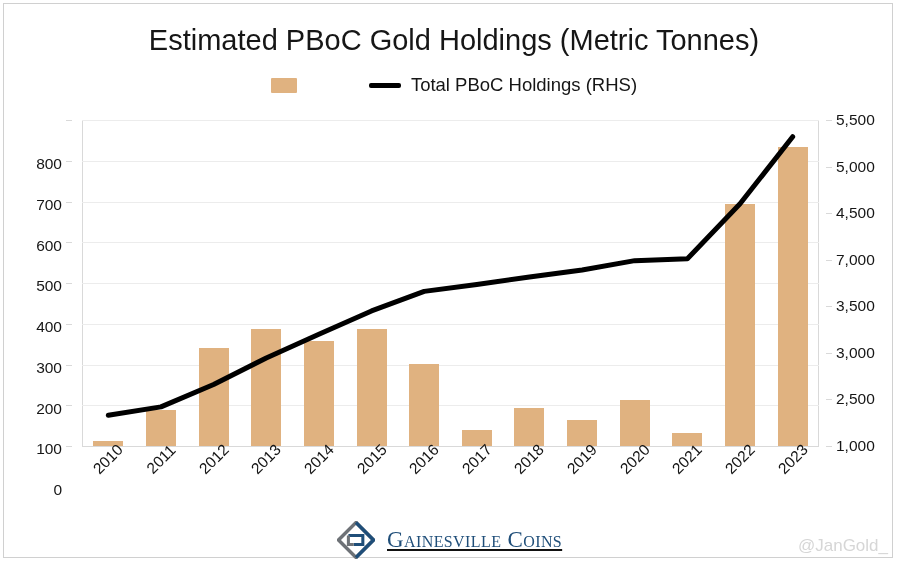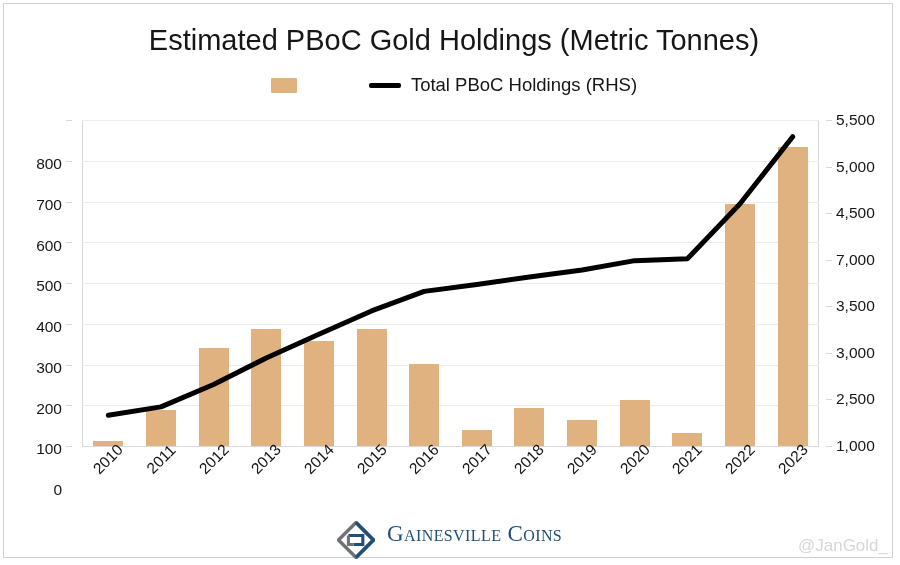--- a/index.html
+++ b/index.html
@@ -101,21 +101,21 @@
   
   .footer{
     position:absolute;left:0;top:505px;width:900px;height:60px;
   }
   .source{
     position:absolute;left:16px;top:13px;
     font-size:13.5px;line-height:1.45;color:#1c1c1c;
   }
   .brand{
     position:absolute;left:333px;top:12px;
-    display:flex;gap:12px;
+    display:flex;align-items:center;gap:12px;text-decoration:underline;
   }
   .brand-name{
     font-family:"Liberation Serif", serif;
     font-size:23px;
     color:#1f4e79;
     font-variant:small-caps;
     letter-spacing:0.4px;
   }
   .watermark{
     position:absolute;right:16px;top:27px;

